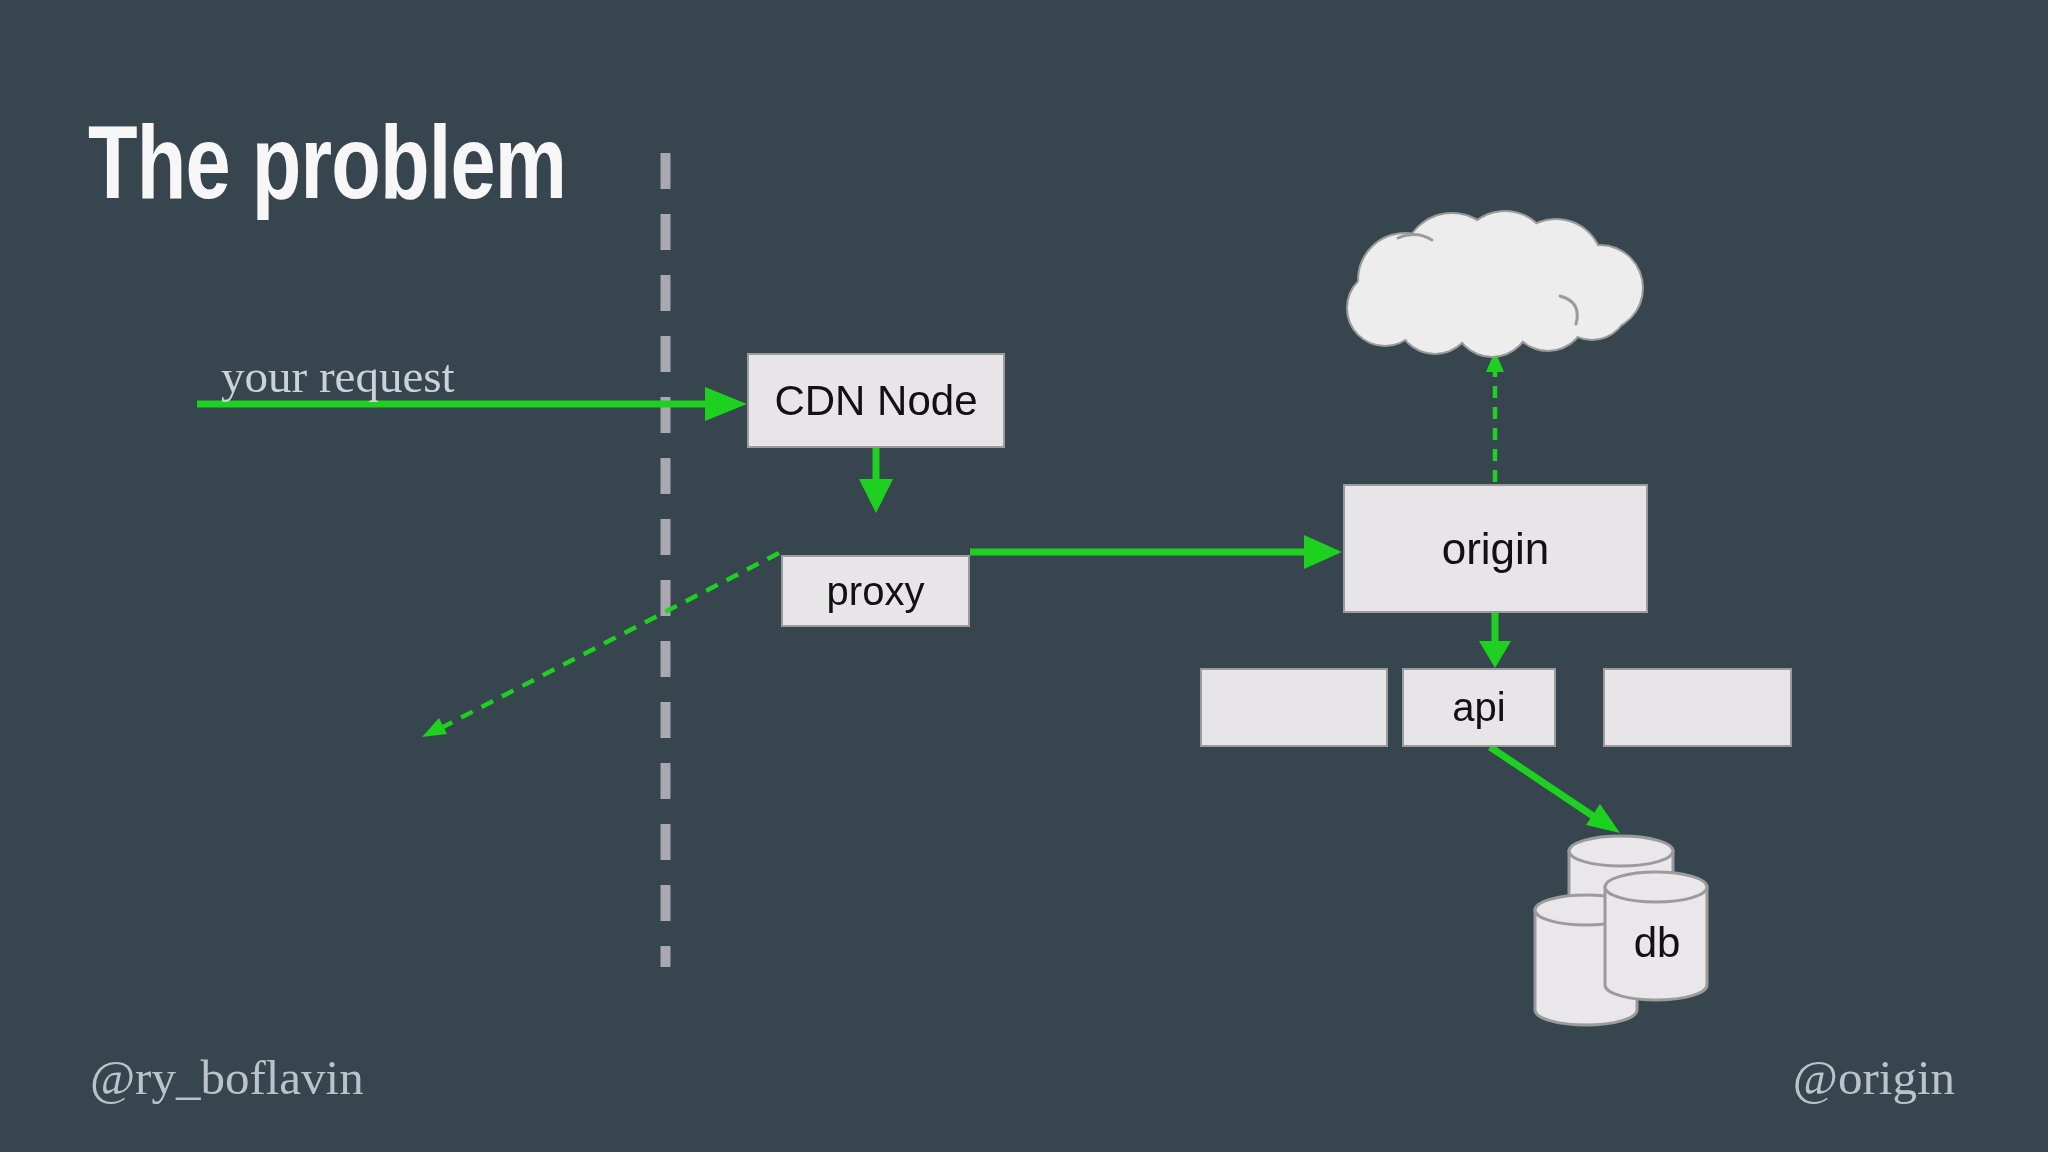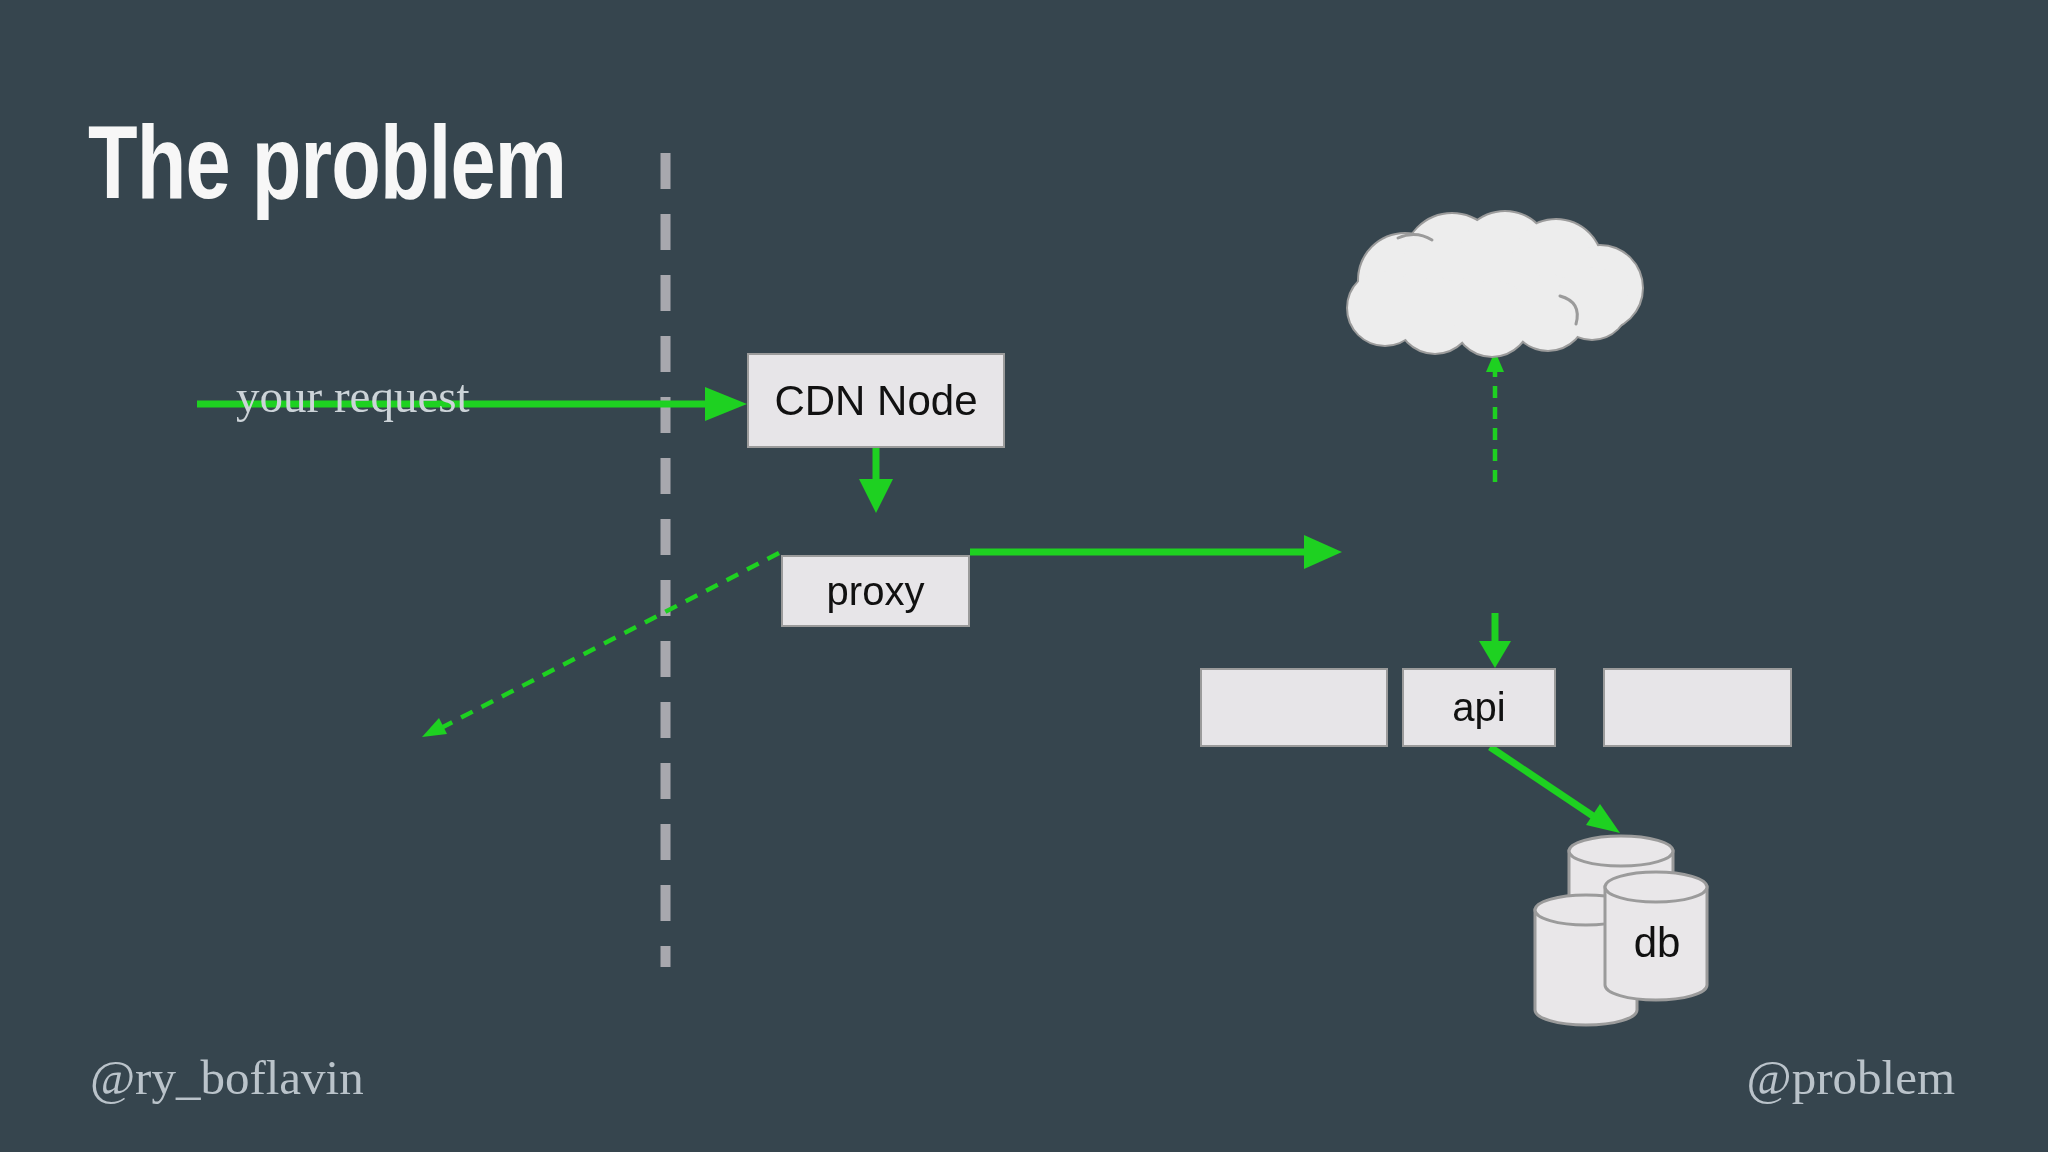--- a/index.html
+++ b/index.html
@@ -25,24 +25,24 @@
   }
   .layer{position:absolute;left:0;top:0;width:2048px;height:1152px;}
   .title{
     position:absolute;left:88px;top:110px;margin:0;
     font-size:104px;font-weight:bold;line-height:1;
     color:var(--title-text);
     transform:scaleX(0.78);transform-origin:left top;
     letter-spacing:-1px;white-space:nowrap;
   }
   .request-label{
-    position:absolute;left:236px;top:353px;
+    position:absolute;left:221px;top:353px;
     font-family:"Liberation Serif",serif;
     font-size:47px;line-height:1;
-    color:var(--request-text);white-space:nowrap;margin-top:20px;
+    color:var(--request-text);white-space:nowrap;
   }
   .node{
     position:absolute;
     background:var(--node-fill);
     border:2px solid var(--node-border);
     box-sizing:border-box;
     display:flex;align-items:center;justify-content:center;
     color:var(--node-text);
     white-space:nowrap;
   }
@@ -160,29 +160,32 @@
   <div class="request-label">your request</div>
 
   <div class="node node-cdn">
     <span>CDN Node</span>
   </div>
 
   <div class="node node-proxy">
     <span>proxy</span>
   </div>
 
+  <div class="node node-origin">
+    <span>origin</span>
+  </div>
 
   <div class="node node-slot-left">
     <span></span>
   </div>
 
   <div class="node node-api">
     <span>api</span>
   </div>
 
   <div class="node node-slot-right">
     <span></span>
   </div>
 
   <div class="footer footer-left">@ry_boflavin</div>
-  <div class="footer footer-right">@problem</div>
+  <div class="footer footer-right">@origin</div>
 
 </div>
 
 </body></html>

